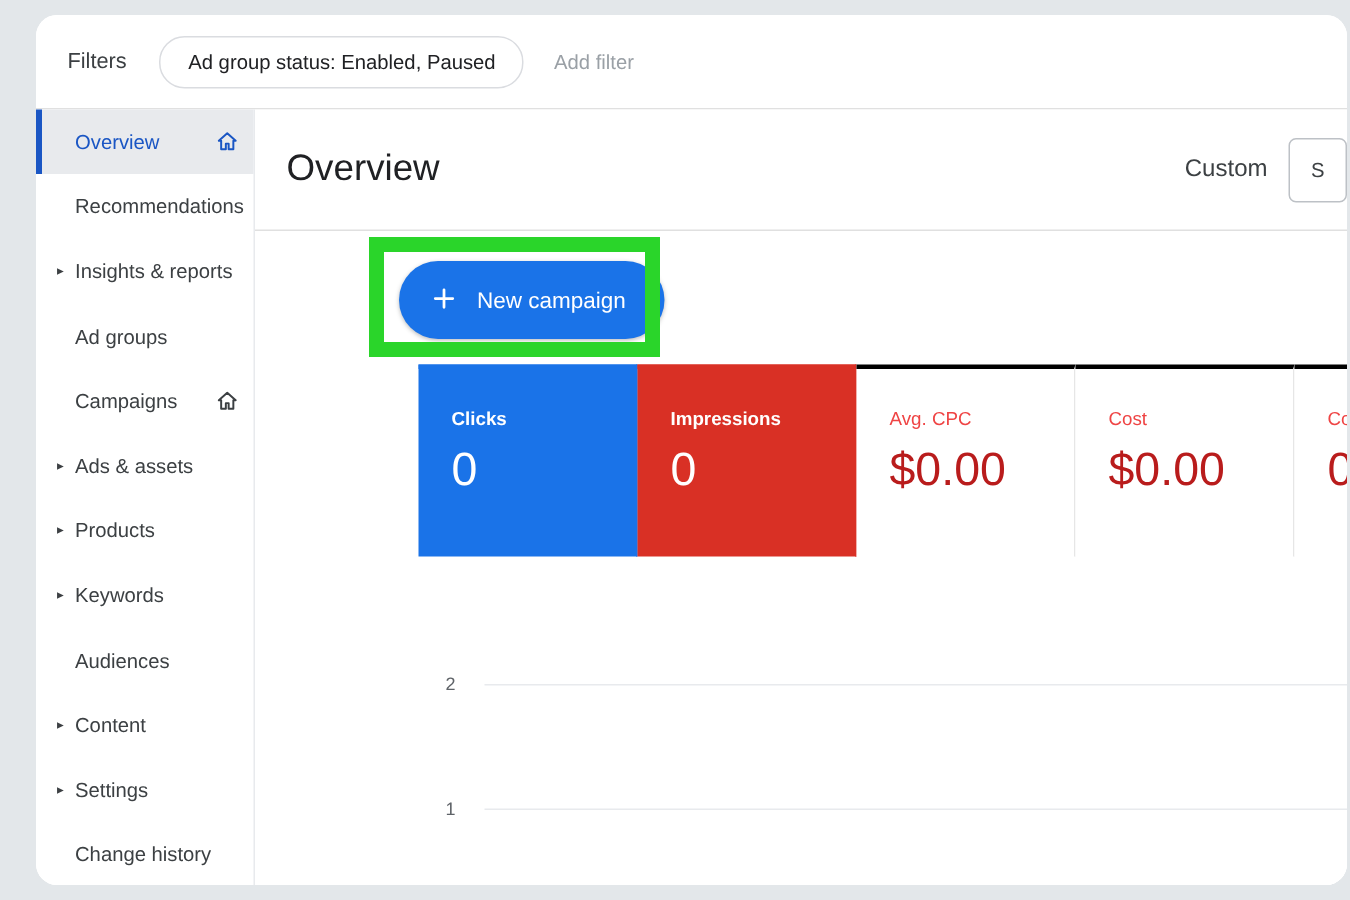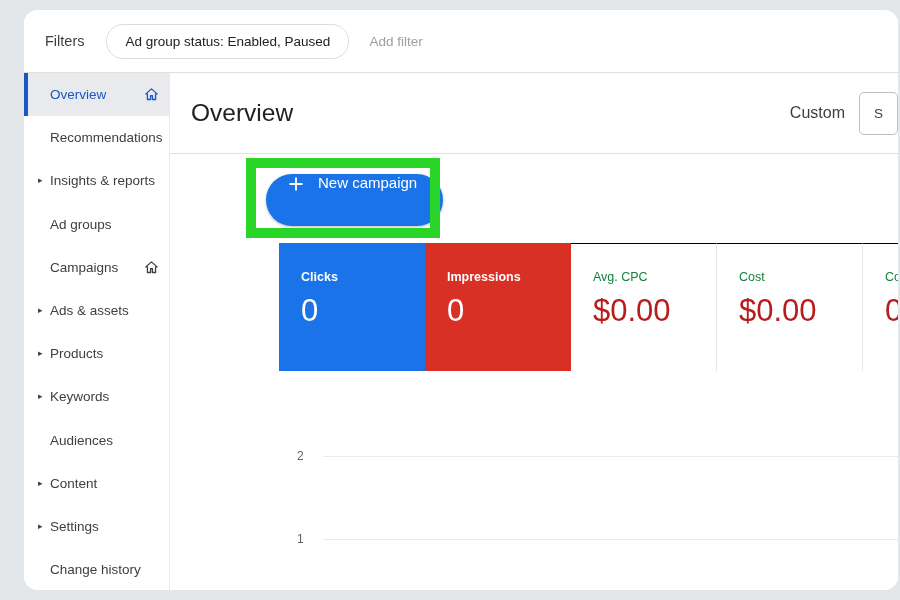--- a/index.html
+++ b/index.html
@@ -187,20 +187,21 @@
   
   #new-campaign-button {
     position: absolute;
     left: 96px;
     top: 101px;
     height: 52px;
     border-radius: 26px;
     background: #1a73e8;
     color: #ffffff;
     display: flex;
+    align-items: center;
     padding: 0 26px 0 20px;
     font-size: 15px;
     white-space: nowrap;
     box-shadow: 0 1px 3px rgba(60,64,67,0.35);
     cursor: pointer;
   }
   #plus-icon {
     display: inline-block;
     margin-right: 12px;
     line-height: 1;
@@ -229,35 +230,35 @@
     display: flex;
     z-index: 2;
   }
   .metric-card {
     width: 146px;
     height: 128px;
     box-sizing: border-box;
     padding: 26px 0 0 22px;
     background: #ffffff;
     border-right: 1px solid #e6e6e6;
-    border-top: 1px solid #000000;
+    border-top: 3px solid #000000;
   }
   .metric-card.accent-blue {
     background: #1a73e8;
     border-right-color: #1a73e8;
     border-top-color: #1a73e8;
   }
   .metric-card.accent-red {
     background: #d93025;
     border-right-color: #d93025;
     border-top-color: #d93025;
   }
   .metric-label {
     font-size: 12.5px;
-    color: #15803d;
+    color: #ef4444;
     margin-bottom: 10px;
     white-space: nowrap;
   }
   .metric-card.accent-blue .metric-label,
   .metric-card.accent-red .metric-label {
     color: #ffffff;
     font-weight: bold;
   }
   .metric-value {
     font-size: 31px;

